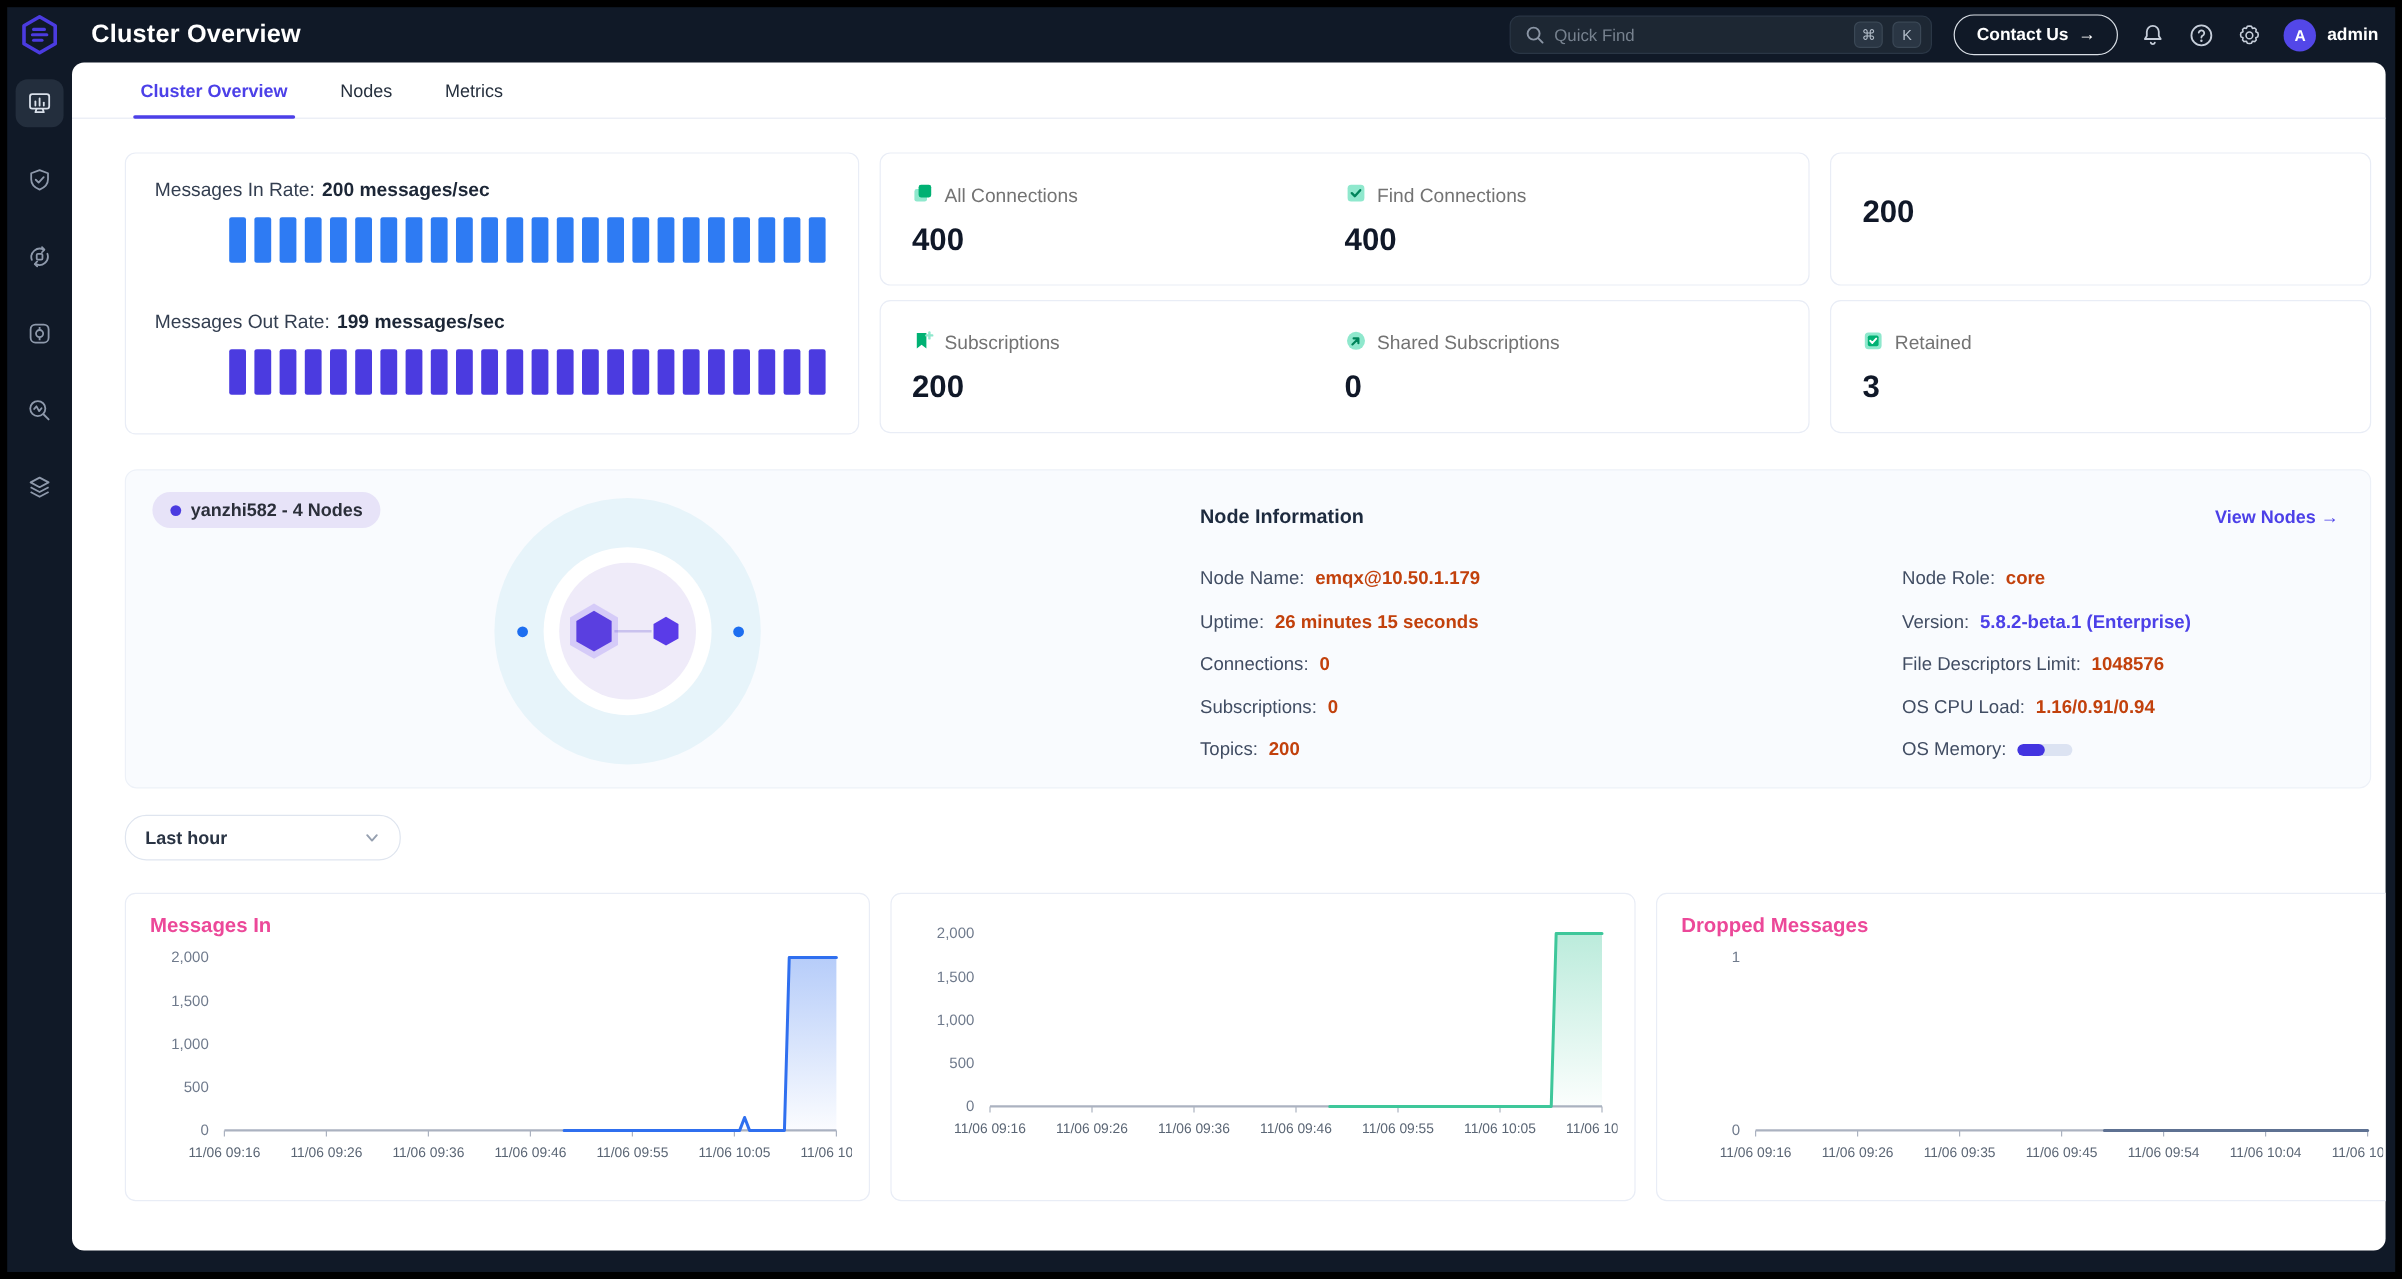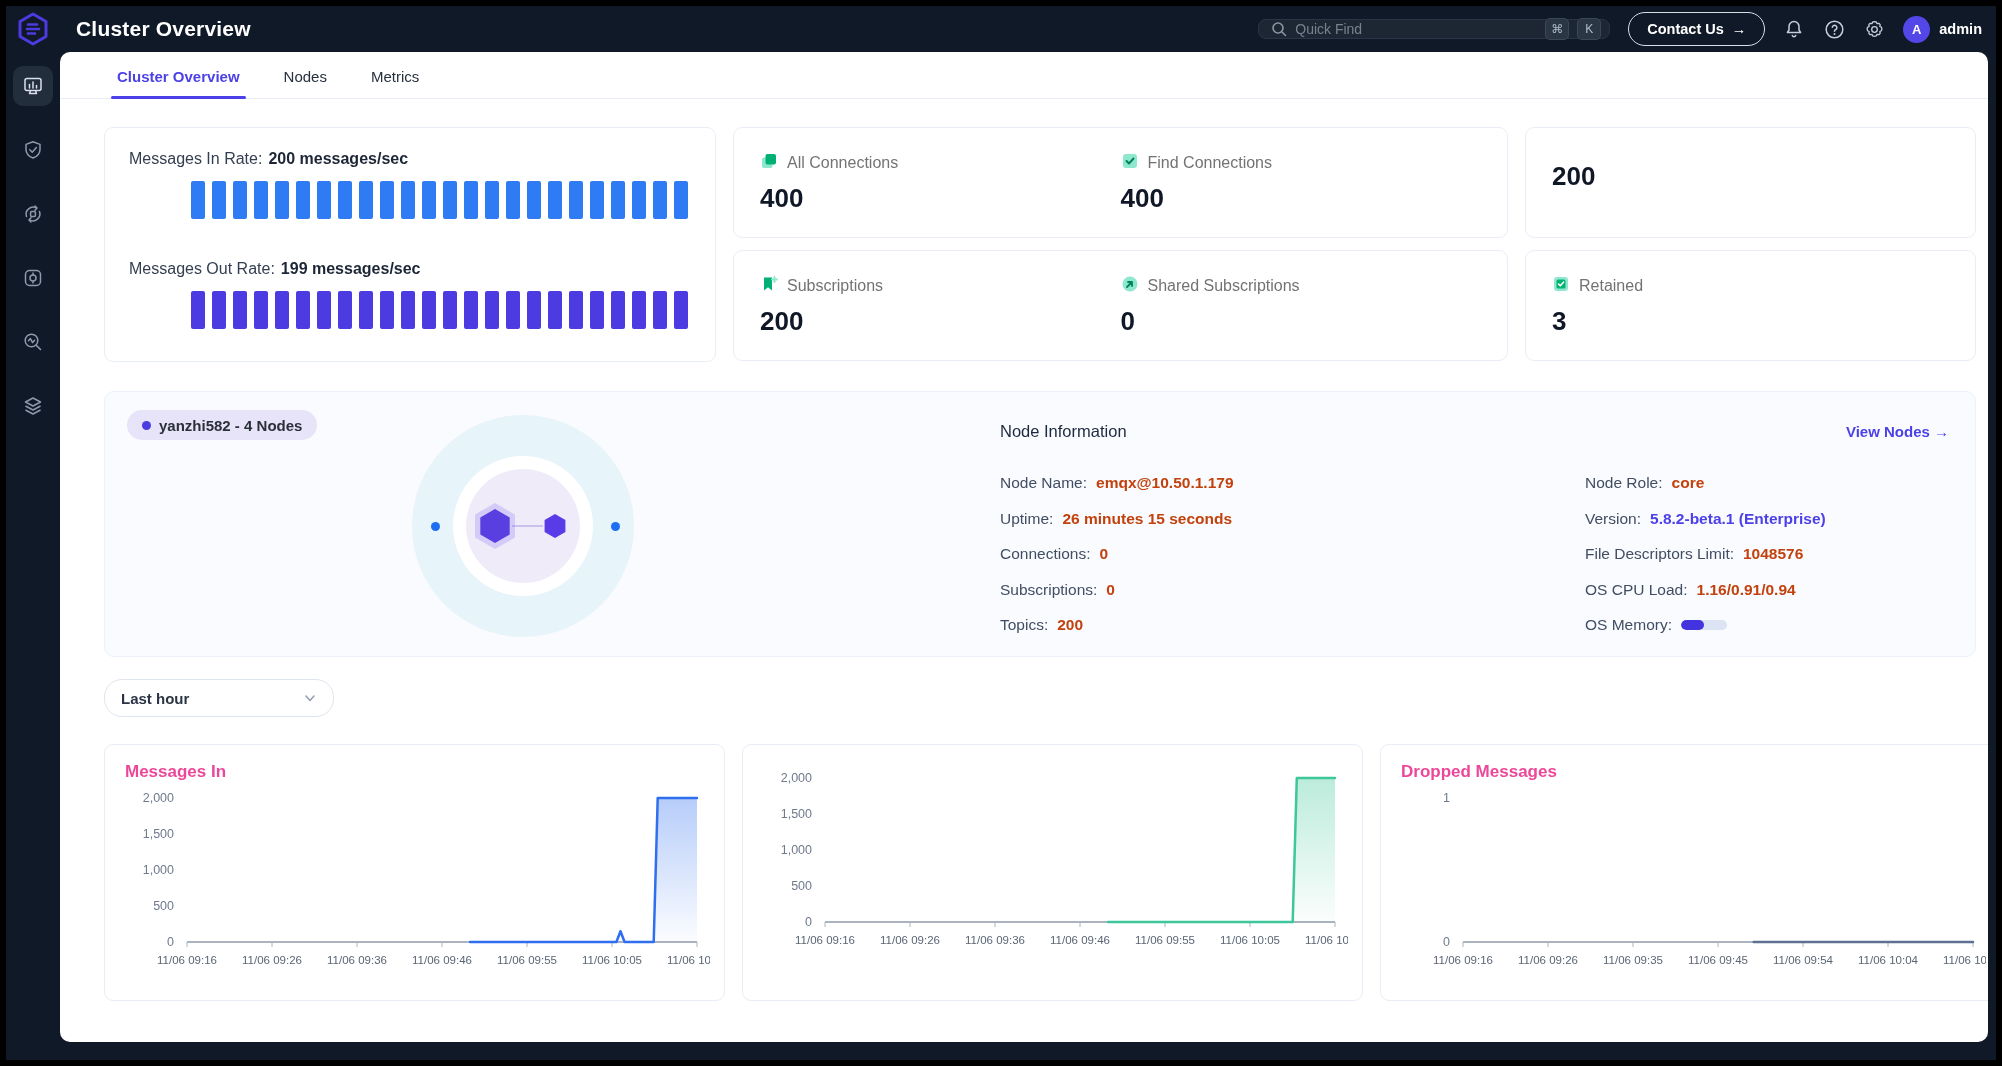--- a/index.html
+++ b/index.html
@@ -5,21 +5,21 @@
   * { margin:0; padding:0; box-sizing:border-box; }
   html,body { width:2002px; height:1066px; background:#000; overflow:hidden;
     font-family:"Liberation Sans","DejaVu Sans",sans-serif; }
   .app { position:absolute; inset:6px; background:#101927; }
 
   
   .topbar { position:absolute; left:0; top:0; right:0; height:46px; display:flex; align-items:center; }
   .logo-wrap { width:54px; display:flex; justify-content:center; }
   .page-title { color:#fff; font-size:21px; font-weight:700; margin-left:16px; letter-spacing:.2px; }
   .topbar-right { margin-left:auto; display:flex; align-items:center; gap:18px; padding-right:14px; }
-  .searchbox { display:flex; align-items:center; width:352px; height:20px; background:#1d2733;
+  .searchbox { display:flex; align-items:center; width:352px; height:32px; background:#1d2733;
     border:1px solid #2a3645; border-radius:8px; padding:0 8px 0 12px; gap:8px; }
   .searchbox input { flex:1; background:transparent; border:none; outline:none; color:#cfd7e2;
     font-size:14px; font-family:inherit; }
   .searchbox input::placeholder { color:#77828f; }
   .keycap { min-width:24px; height:22px; background:#2a3644; border:1px solid #3b4856; border-radius:5px;
     color:#b3bdc9; font-size:12px; display:flex; align-items:center; justify-content:center; padding:0 5px; }
   .contact-btn { display:flex; align-items:center; gap:8px; height:34px; padding:0 18px;
     border:1.5px solid #d9dfe6; border-radius:18px; color:#fff; font-size:14.5px; font-weight:700;
     background:transparent; cursor:pointer; }
   .top-icon { width:22px; height:22px; display:flex; align-items:center; justify-content:center; }
@@ -67,21 +67,21 @@
   .cluster-badge { position:absolute; left:22px; top:18px; display:flex; align-items:center; gap:8px;
     background:#e7e3f8; border-radius:15px; height:30px; padding:0 15px; font-size:15px; font-weight:600; color:#2b2f3a; }
   .badge-dot { width:9px; height:9px; border-radius:50%; background:#4b3be0; }
   .viz-circle { position:absolute; border-radius:50%; }
   .viz-outer { left:307px; top:23px; width:222px; height:222px; background:#e7f4fa; }
   .viz-ring  { left:348px; top:64px; width:140px; height:140px; background:#ffffff; }
   .viz-inner { left:361px; top:77px; width:114px; height:114px; background:#efebf9; }
   .viz-dot { position:absolute; width:9px; height:9px; border-radius:50%; background:#1d6ef0; }
   .node-info { position:absolute; left:895px; top:30px; right:26px; }
   .ni-head { display:flex; justify-content:space-between; align-items:center; }
-  .ni-title { font-size:16.5px; font-weight:400; color:#1d2a3e; }
+  .ni-title { font-size:16.5px; font-weight:700; color:#1d2a3e; }
   .view-nodes { color:#4c40e8; font-size:15px; font-weight:600; cursor:pointer; }
   .ni-cols { display:flex; margin-top:33px; }
   .ni-col1 { width:585px; }
   .ni-col2 { flex:1; }
   .ni-row { font-size:15.5px; color:#414d63; margin-bottom:17.5px; display:flex; align-items:center; }
   .ni-row .v { color:#c2410c; font-weight:600; margin-left:9px; }
   .ni-row .v.link { color:#4c40e8; }
   .mem-bar { width:46px; height:10px; border-radius:5px; background:#dce3f2; margin-left:9px; overflow:hidden; }
   .mem-fill { height:100%; background:#4334e0; border-radius:5px; }
 

